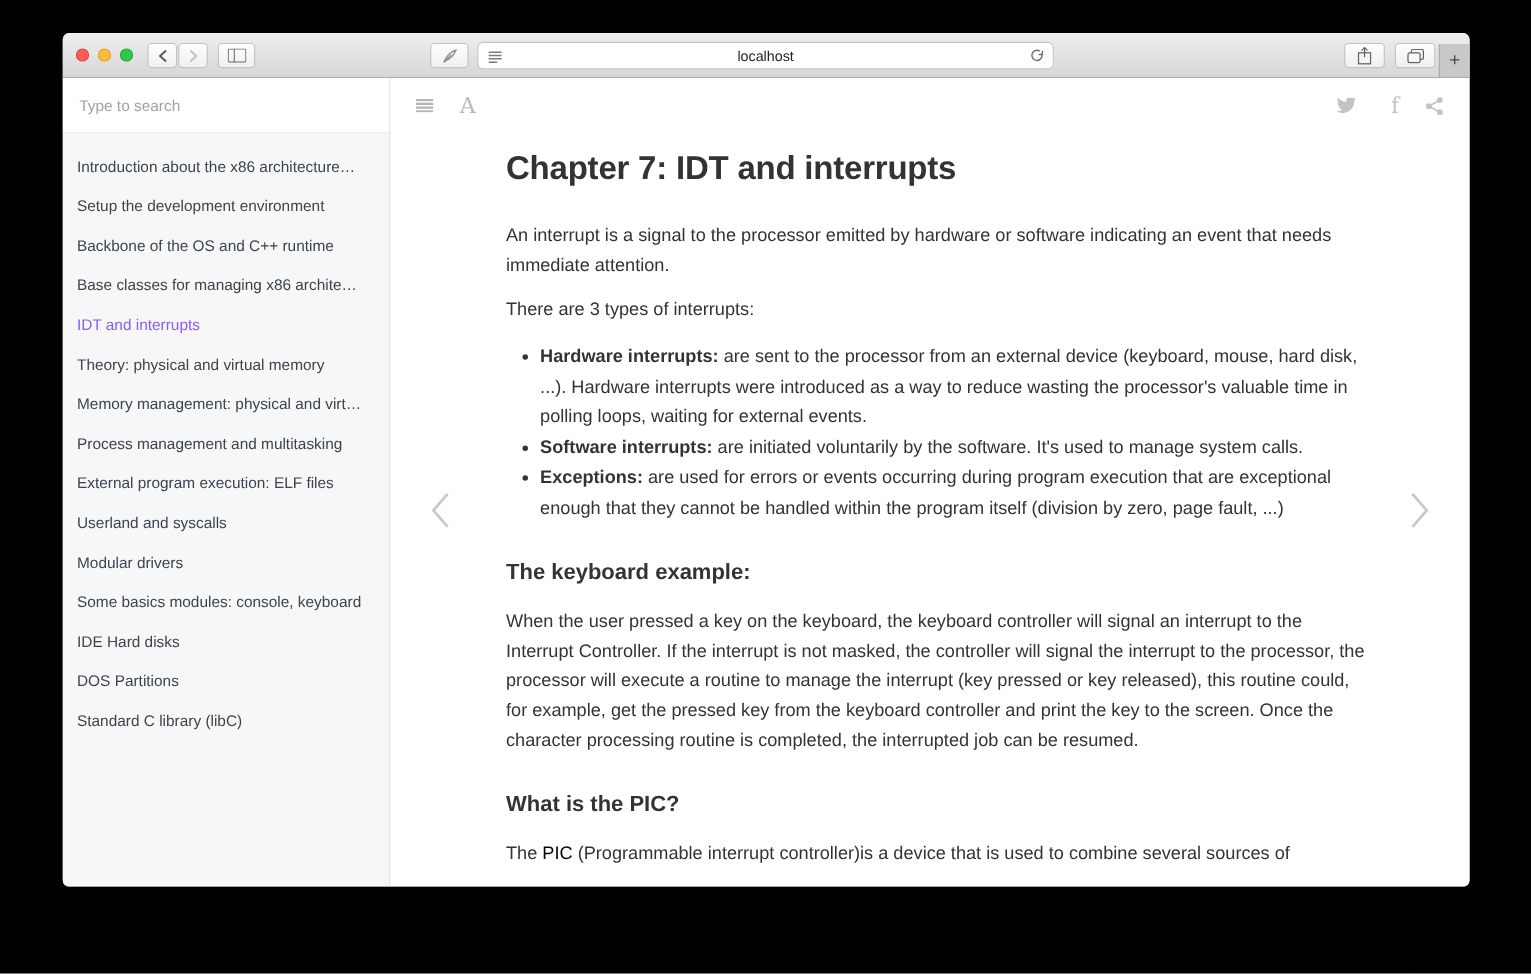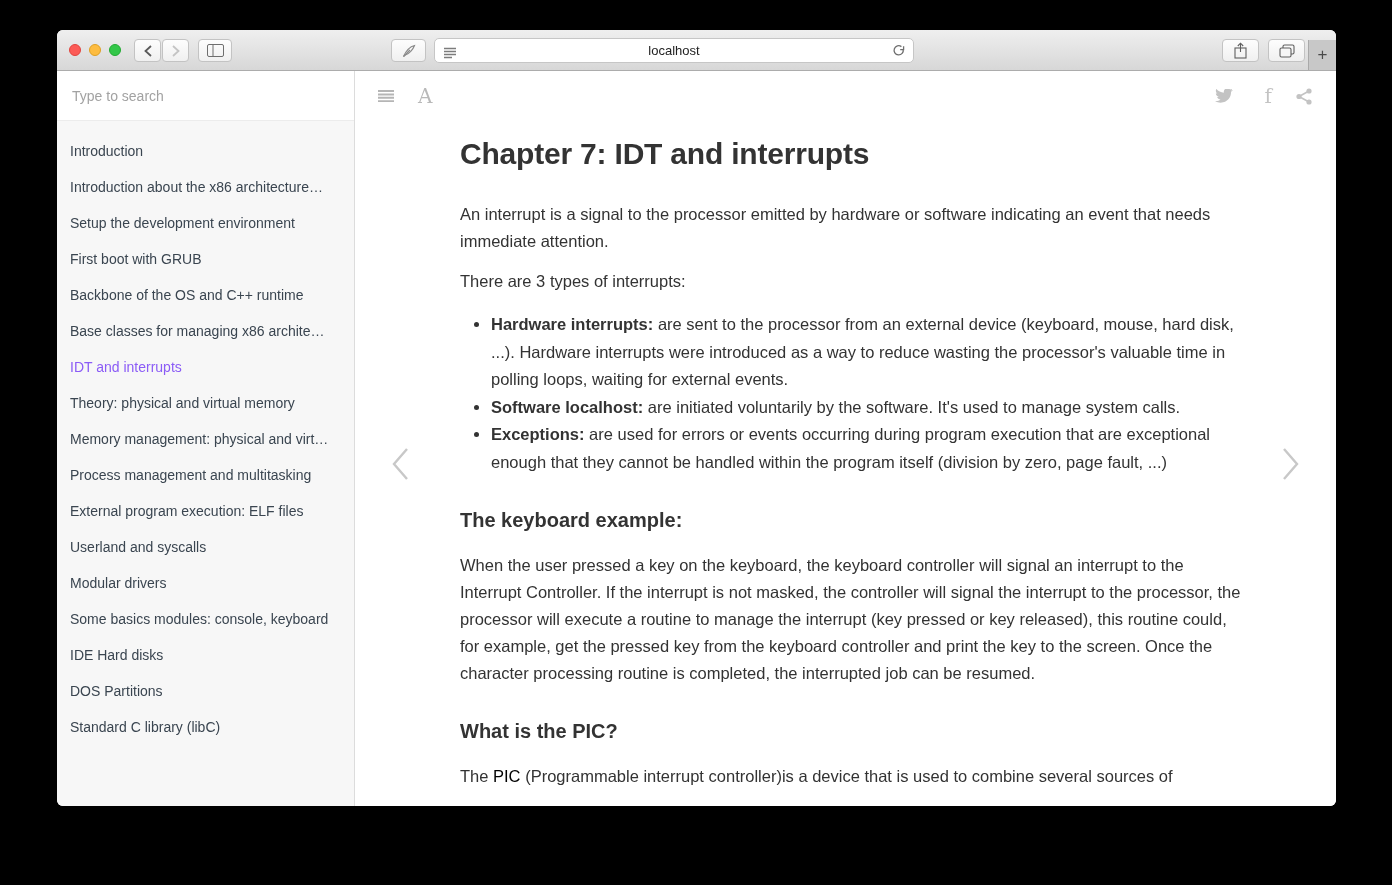--- a/index.html
+++ b/index.html
@@ -22,21 +22,21 @@
   .tl.red{left:12px;background:#fc5b57;border:1px solid #e1443e;}
   .tl.yellow{left:32px;background:#fdbc40;border:1px solid #dfa023;}
   .tl.green{left:52px;background:#33c749;border:1px solid #22ab32;}
   .tbtn{
     position:absolute;top:9px;height:23px;box-sizing:border-box;
     background:linear-gradient(#fdfdfd,#f0f0f0);
     border:1px solid #c3c3c3;border-radius:4px;
     display:flex;align-items:center;justify-content:center;
   }
   .url-field{
-    position:absolute;left:377px;top:8px;width:480px;height:25px;box-sizing:border-box;
+    position:absolute;left:377px;top:8px;width:524px;height:25px;box-sizing:border-box;
     background:#fff;border:1px solid #c6c6c6;border-radius:5px;
     display:flex;align-items:center;
   }
   .url-text{flex:1;text-align:center;font-size:13px;color:#222;}
   .reader-ic{position:absolute;left:9px;top:6px;}
   .reload{position:absolute;right:7px;top:5px;}
   .newtab{
     position:absolute;right:0;top:10px;width:28px;height:30px;box-sizing:border-box;
     background:#c8c8c8;border-left:1px solid #a9a9a9;
     display:flex;align-items:center;justify-content:center;
@@ -152,24 +152,22 @@
     </div>
   </div>
 
   <div class="app">
 
     <div class="sidebar">
       <div class="search-box">
         <input type="text" placeholder="Type to search" style="">
       </div>
       <div class="nav">
-        <div class="nav-item">Introduction</div>
         <div class="nav-item">Introduction about the x86 architecture…</div>
         <div class="nav-item">Setup the development environment</div>
-        <div class="nav-item">First boot with GRUB</div>
         <div class="nav-item">Backbone of the OS and C++ runtime</div>
         <div class="nav-item">Base classes for managing x86 archite…</div>
         <div class="nav-item active">IDT and interrupts</div>
         <div class="nav-item">Theory: physical and virtual memory</div>
         <div class="nav-item">Memory management: physical and virt…</div>
         <div class="nav-item">Process management and multitasking</div>
         <div class="nav-item">External program execution: ELF files</div>
         <div class="nav-item">Userland and syscalls</div>
         <div class="nav-item">Modular drivers</div>
         <div class="nav-item">Some basics modules: console, keyboard</div>
@@ -227,21 +225,21 @@
       </span>
 
       <div class="article">
         <h1>Chapter 7: IDT and interrupts</h1>
 
         <p>An interrupt is a signal to the processor emitted by hardware or software indicating an event that needs immediate attention.</p>
         <p>There are 3 types of interrupts:</p>
 
         <ul>
           <li><strong>Hardware interrupts:</strong><span> are sent to the processor from an external device (keyboard, mouse, hard disk, ...). Hardware interrupts were introduced as a way to reduce wasting the processor's valuable time in polling loops, waiting for external events.</span></li>
-          <li><strong>Software localhost:</strong><span> are initiated voluntarily by the software. It's used to manage system calls.</span></li>
+          <li><strong>Software interrupts:</strong><span> are initiated voluntarily by the software. It's used to manage system calls.</span></li>
           <li><strong>Exceptions:</strong><span> are used for errors or events occurring during program execution that are exceptional enough that they cannot be handled within the program itself (division by zero, page fault, ...)</span></li>
         </ul>
 
         <h2>The keyboard example:</h2>
         <p>When the user pressed a key on the keyboard, the keyboard controller will signal an interrupt to the Interrupt Controller. If the interrupt is not masked, the controller will signal the interrupt to the processor, the processor will execute a routine to manage the interrupt (key pressed or key released), this routine could, for example, get the pressed key from the keyboard controller and print the key to the screen. Once the character processing routine is completed, the interrupted job can be resumed.</p>
 
         <h2>What is the PIC?</h2>
         <p><span>The </span><a>PIC</a><span> (Programmable interrupt controller)is a device that is used to combine several sources of</span></p>
       </div>
 

